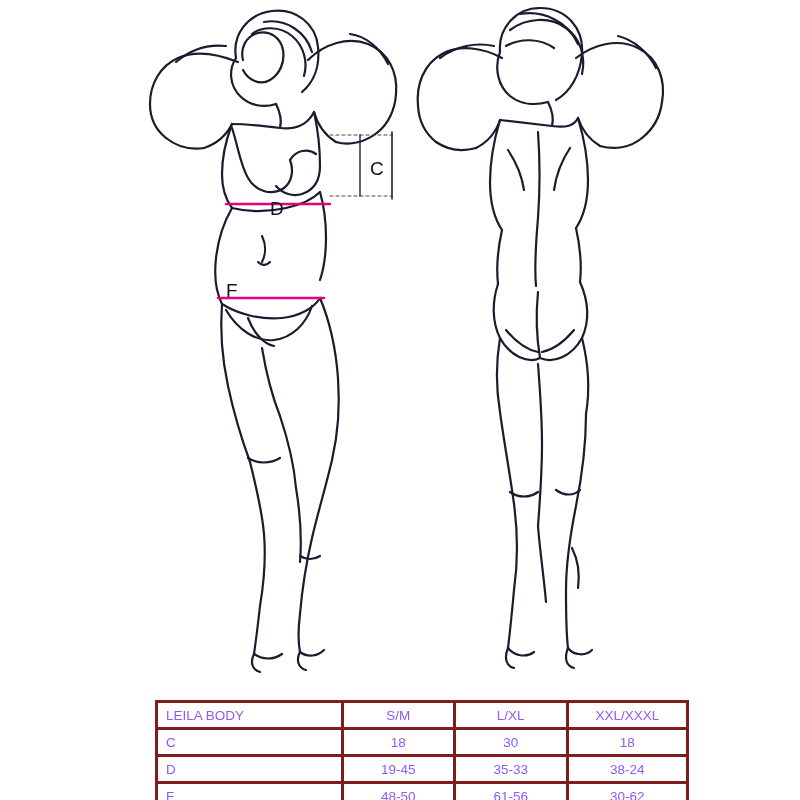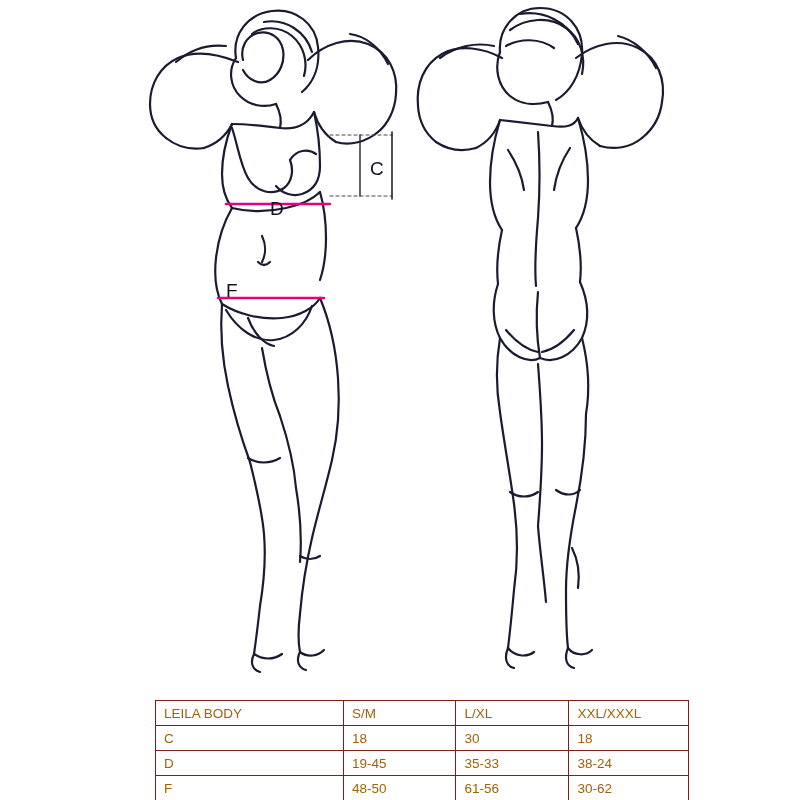--- a/index.html
+++ b/index.html
@@ -43,32 +43,33 @@
 
   .size-table {
     position: absolute;
     left: 155px;
     top: 700px;
     width: 534px;
     border-collapse: collapse;
     font-size: 13.5px;
   }
   .size-table td {
-    border: 1px solid #7f1d1d;
+    border: 3px solid #7f1d1d;
     height: 24px;
     padding: 0 8px;
-    color: #a16207;
+    color: #8b5cf6;
     font-family: "Liberation Sans", sans-serif;
   }
   .size-table td.name-col {
     width: 200px;
     text-align: left;
   }
   .size-table td.val-col {
     width: 111px;
+    text-align: center;
   }
 </style>
 </head>
 <body>
 
 <div class="sheet">
 
   <div class="figures">
     <svg width="800" height="690" viewBox="0 0 800 690" xmlns="http://www.w3.org/2000/svg">
       <g fill="none" stroke="#1b1b2f" stroke-width="2.2" stroke-linecap="round" stroke-linejoin="round">

